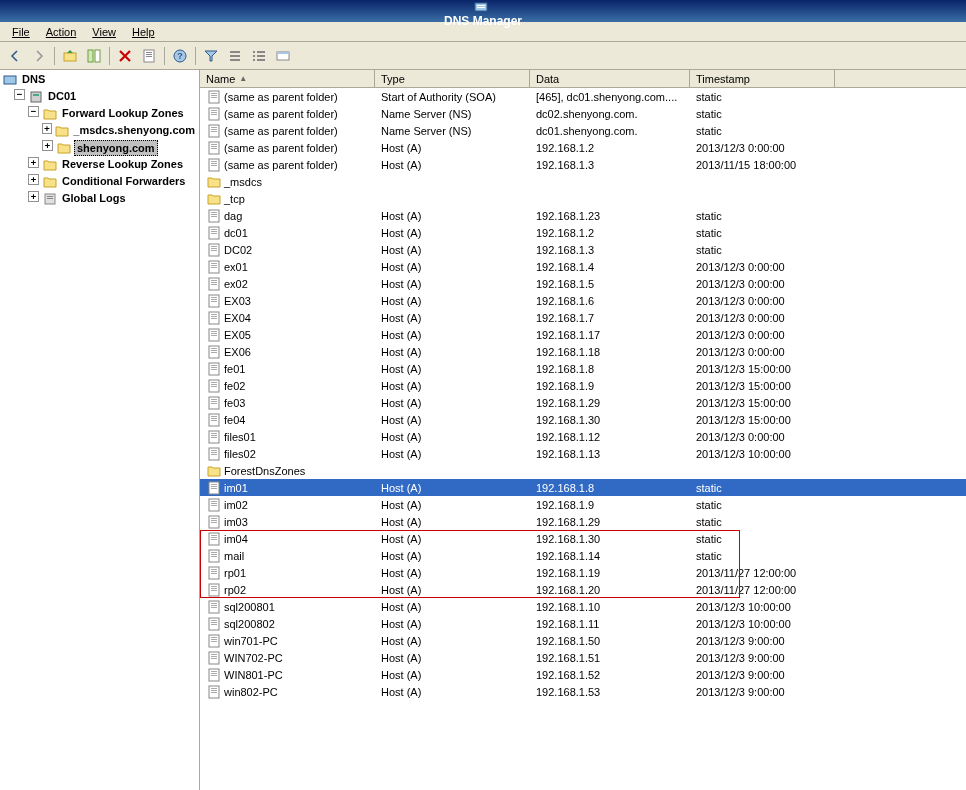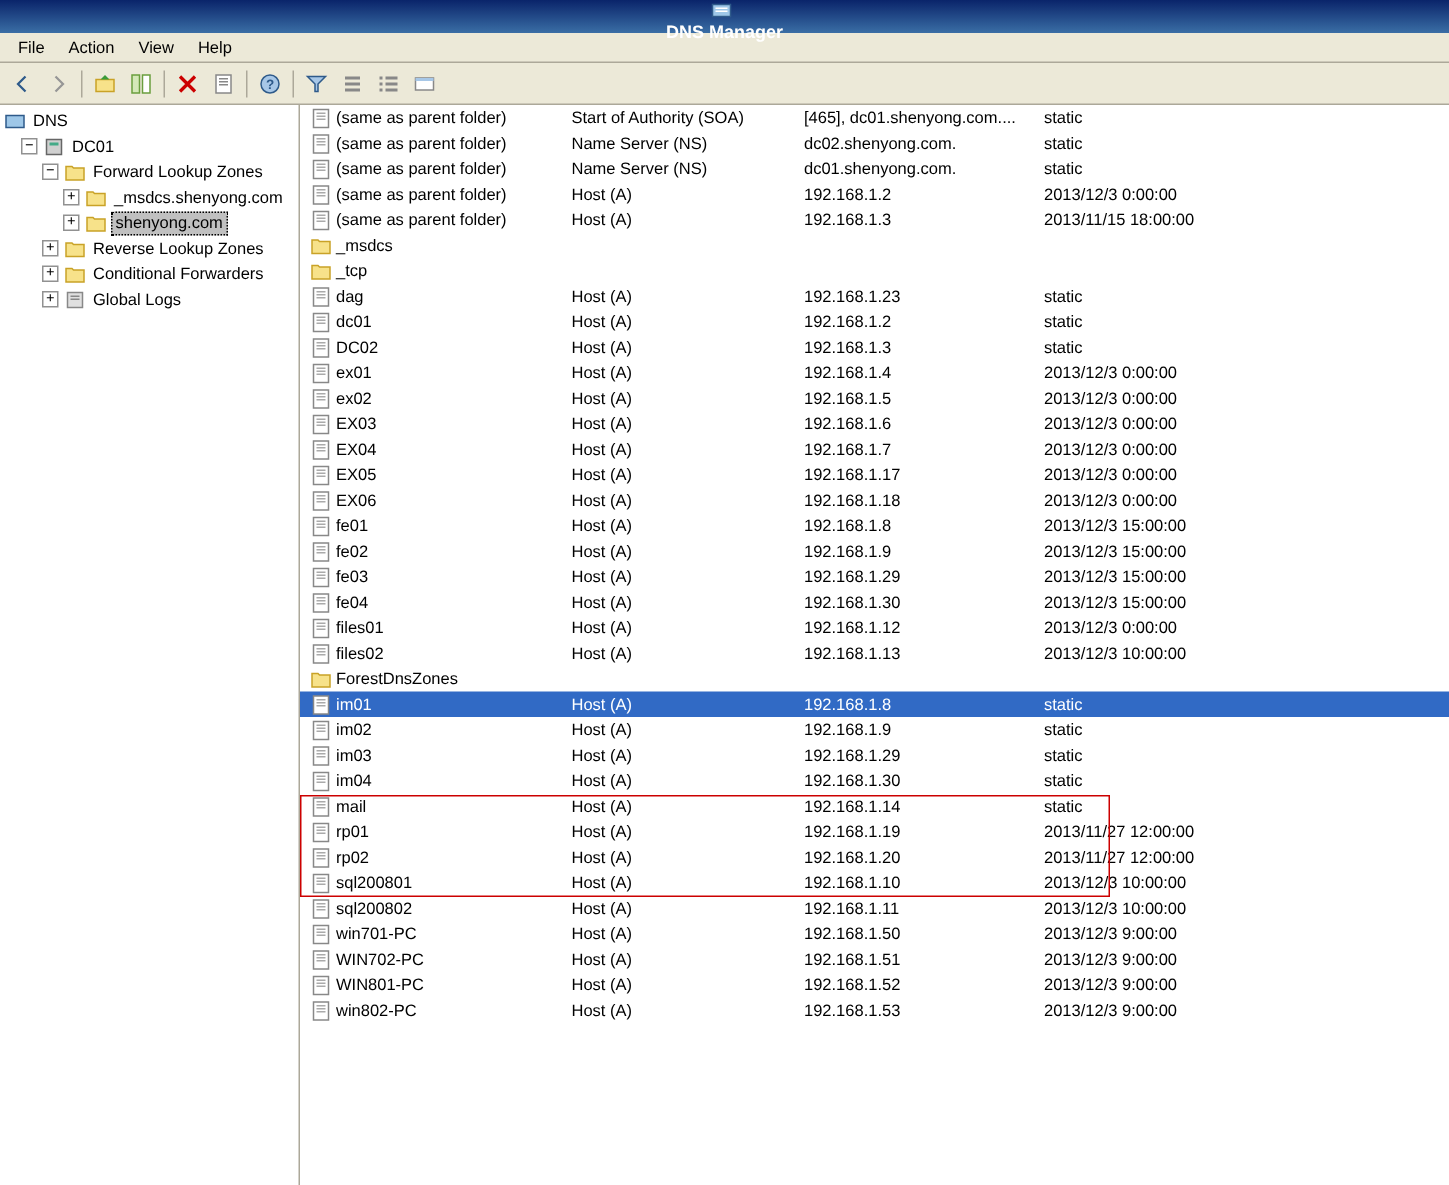--- a/index.html
+++ b/index.html
@@ -1,27 +1,27 @@
 <!DOCTYPE html>
 <html><head>
 <meta charset="utf-8">
 <style>
 * { box-sizing: border-box; margin: 0; padding: 0; }
 body { font-family: Tahoma, sans-serif; font-size: 11px; background: #ece9d8; width: 966px; height: 790px; overflow: hidden; }
 .titlebar { background: linear-gradient(to bottom, #0a246a, #3a6ea5); color: white; height: 22px; display: flex; align-items: center; padding: 0 4px; flex-direction: column; }
 .titlebar-icon { width: 16px; height: 16px; margin-right: 4px; display: inline-flex; align-items: center; justify-content: center; }
 .titlebar-text { font-weight: bold; font-size: 12px; }
-.menubar { background: #ece9d8; height: 20px; display: flex; align-items: center; padding: 0 4px; border-bottom: 1px solid #aca899; }
+.menubar { background: #ece9d8; height: 20px; display: flex; align-items: center; padding: 0 4px; border-bottom: 1px solid #aca899; text-decoration: underline; }
 .menu-item { padding: 2px 8px; cursor: default; }
 .toolbar { background: #ece9d8; height: 28px; display: flex; align-items: center; padding: 0 4px; border-bottom: 1px solid #aca899; gap: 2px; }
 .tb-btn { width: 22px; height: 22px; display: inline-flex; align-items: center; justify-content: center; border: 1px solid transparent; cursor: default; }
 .tb-sep { width: 1px; height: 18px; background: #aca899; margin: 0 2px; }
 .main { display: flex; height: 720px; }
 .tree-panel { width: 200px; background: white; border-right: 1px solid #aca899; overflow: auto; padding: 2px; }
-.tree-node { display: flex; align-items: center; height: 17px; cursor: default; white-space: nowrap; }
+.tree-node { display: flex; align-items: flex-start; height: 17px; cursor: default; white-space: nowrap; font-weight: bold; }
 .tree-toggle { width: 11px; height: 11px; border: 1px solid #919191; display: inline-flex; align-items: center; justify-content: center; font-size: 9px; line-height: 9px; margin-right: 3px; background: white; color: black; font-family: monospace; }
 .tree-icon { width: 16px; height: 16px; margin-right: 2px; display: inline-flex; align-items: center; justify-content: center; }
 .tree-label { padding: 1px 2px; }
 .tree-label.selected { background: #c0c0c0; border: 1px dotted #000; }
 .list-panel { flex: 1; background: white; overflow: auto; position: relative; }
 .list-header { display: flex; background: #ece9d8; border-bottom: 1px solid #aca899; position: sticky; top: 0; height: 18px; }
 .list-header-cell { border-right: 1px solid #aca899; padding: 2px 6px; font-size: 11px; display: flex; align-items: center; cursor: default; }
 .list-row { display: flex; height: 17px; align-items: center; }
 .list-row.selected { background: #316ac5; color: white; }
 .list-cell { padding: 1px 6px; overflow: hidden; white-space: nowrap; display: flex; align-items: center; }
@@ -203,20 +203,29 @@
             <rect x="2" y="2" width="10" height="10" fill="#e0e0e0" stroke="#888"></rect>
             <rect x="4" y="4" width="6" height="1" fill="#888"></rect>
             <rect x="4" y="6" width="6" height="1" fill="#888"></rect>
           </svg>
         </span>
       <span class="tree-label">Global Logs</span>
     </div>
   </div>
 
   <div class="list-panel">
+    <div class="list-header">
+      <div class="list-header-cell col-name">
+          <span>Name</span>
+          <span class="sort-arrow">▲</span>
+        </div>
+      <div class="list-header-cell col-type">Type</div>
+      <div class="list-header-cell col-data">Data</div>
+      <div class="list-header-cell col-timestamp">Timestamp</div>
+    </div>
     <div id="list-body">
         <div class="list-row">
           <div class="list-cell col-name">
             <span class="row-icon">
               <svg width="14" height="14" viewBox="0 0 14 14">
                 <rect x="2" y="1" width="10" height="12" fill="#fff" stroke="#888"></rect>
                 <rect x="4" y="3" width="6" height="1" fill="#aaa"></rect>
                 <rect x="4" y="5" width="6" height="1" fill="#aaa"></rect>
                 <rect x="4" y="7" width="6" height="1" fill="#aaa"></rect>
               </svg>

